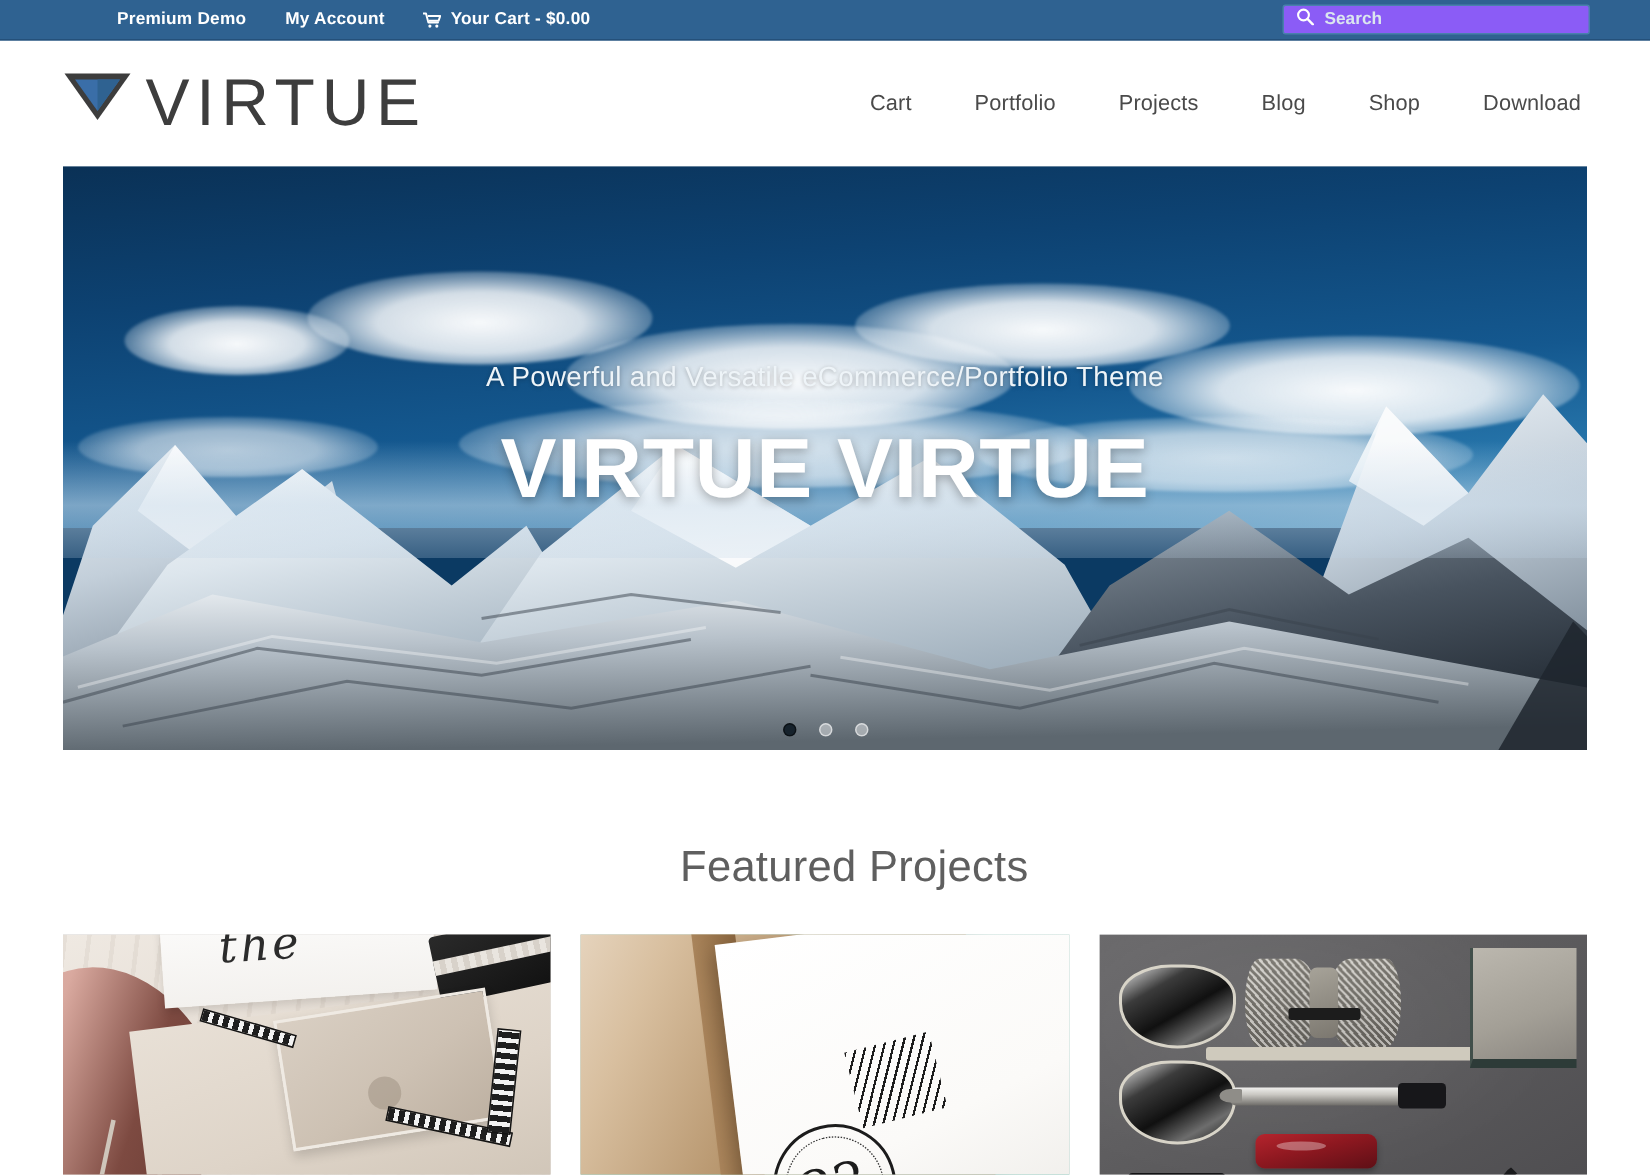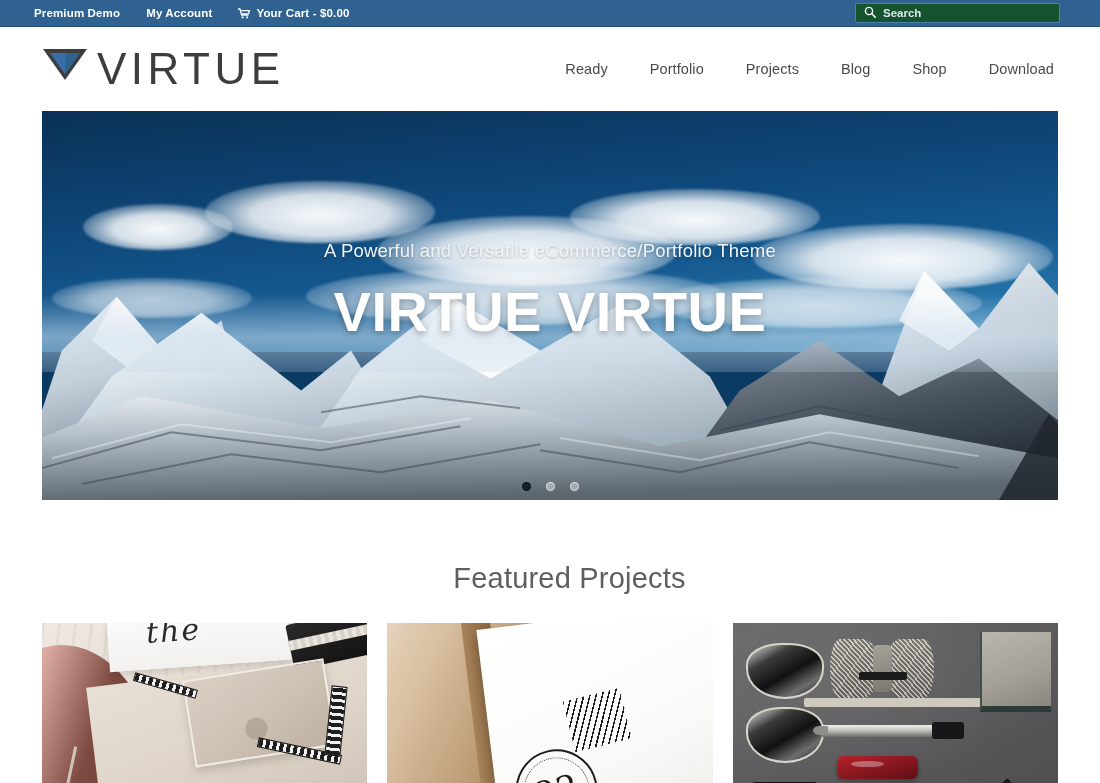--- a/index.html
+++ b/index.html
@@ -19,21 +19,21 @@
     height: 27px;
     background: #2f6291;
     border-bottom: 1px solid #24507a;
     display: flex;
     align-items: center;
     position: relative;
   }
   .topbar-links {
     display: flex;
     align-items: center;
-    margin-left: 34px;
+    margin-left: 78px;
     gap: 26px;
   }
   .topbar-link {
     color: #ffffff;
     font-size: 11.5px;
     font-weight: bold;
     letter-spacing: 0.15px;
     text-decoration: none;
     display: flex;
     align-items: center;
@@ -49,21 +49,21 @@
     flex: 0 0 auto;
   }
   .cart-icon svg { display: block; }
 
   .search-wrap {
     position: absolute;
     right: 40px;
     top: 3px;
     width: 205px;
     height: 20px;
-    background: #14532d;
+    background: #8b5cf6;
     border: 1px solid #4a80ad;
     border-radius: 2px;
     display: flex;
     align-items: center;
     padding: 0 8px;
     gap: 7px;
   }
   .search-icon { flex: 0 0 auto; display: block; }
   .search-input {
     background: transparent;
@@ -486,21 +486,21 @@
   <a class="logo">
     <svg class="logo-mark" viewBox="0 0 46 34">
       <polygon points="1,2 45,2 23,33" fill="#3d3d3d"></polygon>
       <polygon points="8,6 38,6 23,27" fill="#3a6ea8"></polygon>
       <polygon points="23,6 38,6 23,27" fill="#2f6291"></polygon>
     </svg>
     <span class="logo-text">VIRTUE</span>
   </a>
 
   <nav class="nav">
-    <a class="nav-item">Ready</a>
+    <a class="nav-item">Cart</a>
     <a class="nav-item">Portfolio</a>
     <a class="nav-item">Projects</a>
     <a class="nav-item">Blog</a>
     <a class="nav-item">Shop</a>
     <a class="nav-item">Download</a>
   </nav>
 </div>
 
 <div class="hero">
   <div class="hero-img">

